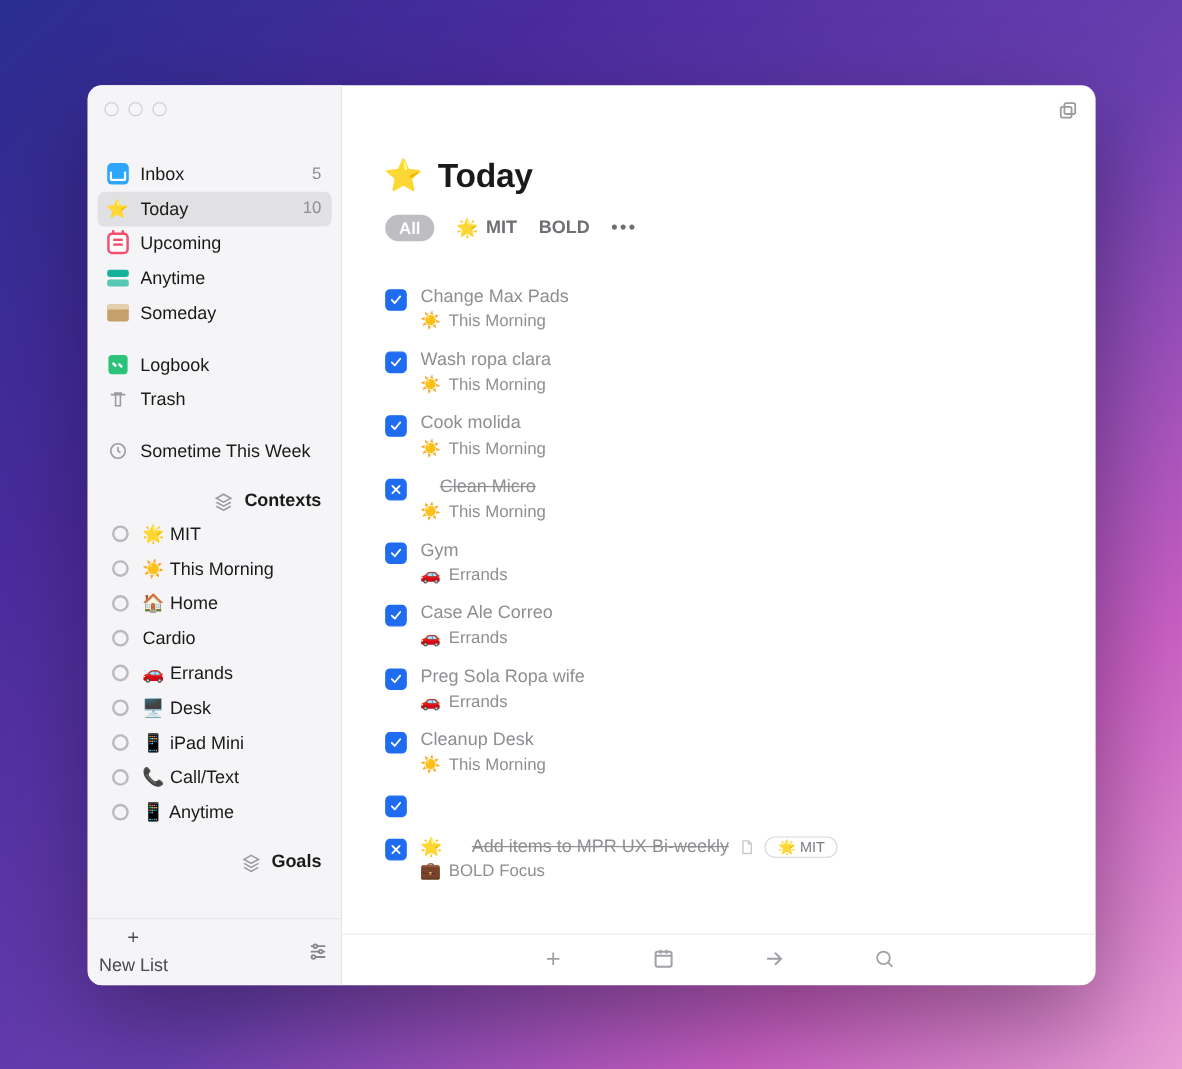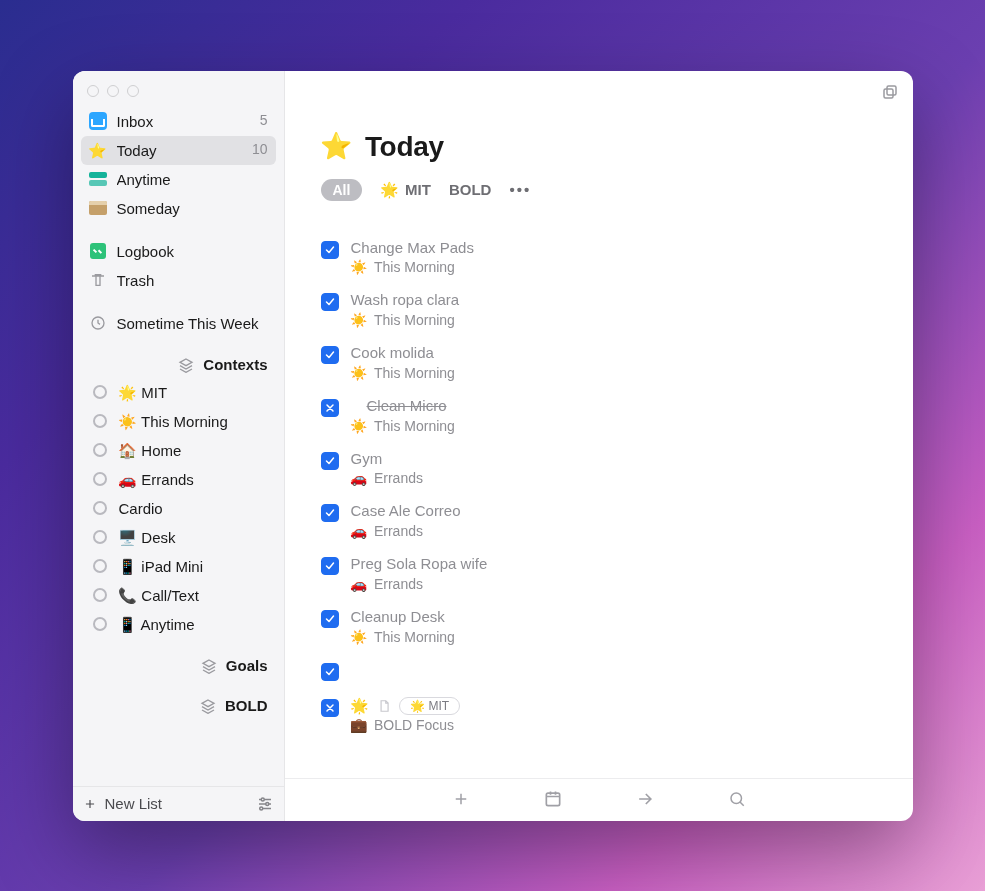--- a/index.html
+++ b/index.html
@@ -23,20 +23,21 @@
     overflow: hidden;
     position: relative;
   }
   
   .sidebar {
     width: 212px;
     background: #f5f5f7;
     border-right: 1px solid #e6e6e8;
     display: flex;
     flex-direction: column;
+    gap: 24px;
   }
   .traffic {
     display: flex;
     gap: 8px;
     padding: 14px 14px 10px 14px;
   }
   .traffic span {
     width: 12px; height: 12px;
     border-radius: 50%;
     border: 1px solid #cfcfd1;
@@ -73,21 +74,21 @@
     font-size: 15px;
   }
   .side-sub { padding-left: 2px; }
   .side-sub .side-item { padding-left: 8px; }
   .side-bottom {
     border-top: 1px solid #e6e6e8;
     display: flex; align-items: center; justify-content: space-between;
     padding: 8px 10px;
     color: #4a4a4e;
   }
-  .side-bottom .newlist { display: flex; align-items: center; gap: 8px; }
+  .side-bottom .newlist { display: flex; align-items: center; gap: 8px; flex-direction: column; }
   
   .win-btn {
     position: absolute;
     top: 12px; right: 14px;
     width: 18px; height: 18px;
     color: #9a9a9f;
   }
   
   .main {
     flex: 1 1 auto;
@@ -205,20 +206,26 @@
         <span class="label">Inbox</span>
         <span class="count">5</span>
       </div>
       <div class="side-item selected">
         <span class="side-icon">⭐</span>
         <span class="label">Today</span>
         <span class="count">10</span>
       </div>
       <div class="side-item">
         <span class="side-icon">
+            <span class="ico-upcoming"></span>
+          </span>
+        <span class="label">Upcoming</span>
+      </div>
+      <div class="side-item">
+        <span class="side-icon">
             <span class="ico-anytime"></span>
           </span>
         <span class="label">Anytime</span>
       </div>
       <div class="side-item">
         <span class="side-icon">
             <span class="ico-someday"></span>
           </span>
         <span class="label">Someday</span>
       </div>
@@ -277,27 +284,27 @@
             <div class="side-item">
               <span class="side-icon">
                 <span class="ico-circle"></span>
               </span>
               <span class="label">🏠 Home</span>
             </div>
             <div class="side-item">
               <span class="side-icon">
                 <span class="ico-circle"></span>
               </span>
+              <span class="label">Cardio</span>
+            </div>
+            <div class="side-item">
+              <span class="side-icon">
+                <span class="ico-circle"></span>
+              </span>
               <span class="label">🚗 Errands</span>
-            </div>
-            <div class="side-item">
-              <span class="side-icon">
-                <span class="ico-circle"></span>
-              </span>
-              <span class="label">Cardio</span>
             </div>
             <div class="side-item">
               <span class="side-icon">
                 <span class="ico-circle"></span>
               </span>
               <span class="label">🖥️ Desk</span>
             </div>
             <div class="side-item">
               <span class="side-icon">
                 <span class="ico-circle"></span>
@@ -522,20 +529,21 @@
         </div>
         <div class="task">
           <span class="checkbox cancel">
             <svg viewBox="0 0 24 24">
               <path d="M6 6l12 12M18 6L6 18" fill="none" stroke="currentColor" stroke-width="3" stroke-linecap="round"></path>
             </svg>
           </span>
           <div class="task-body">
             <div class="task-title-row">
               <span class="pre-emoji">🌟</span>
+              <span class="task-title gray strike">Add items to MPR UX Bi-weekly</span>
               <span>
                 <svg class="notes-icon" viewBox="0 0 24 24" fill="none" stroke="currentColor" stroke-width="2">
                   <path d="M7 3h8l4 4v14H7z"></path>
                   <path d="M15 3v4h4"></path>
                 </svg>
               </span>
               <span class="tag">🌟 MIT</span>
             </div>
             <div class="task-sub">
               <span>💼</span>

